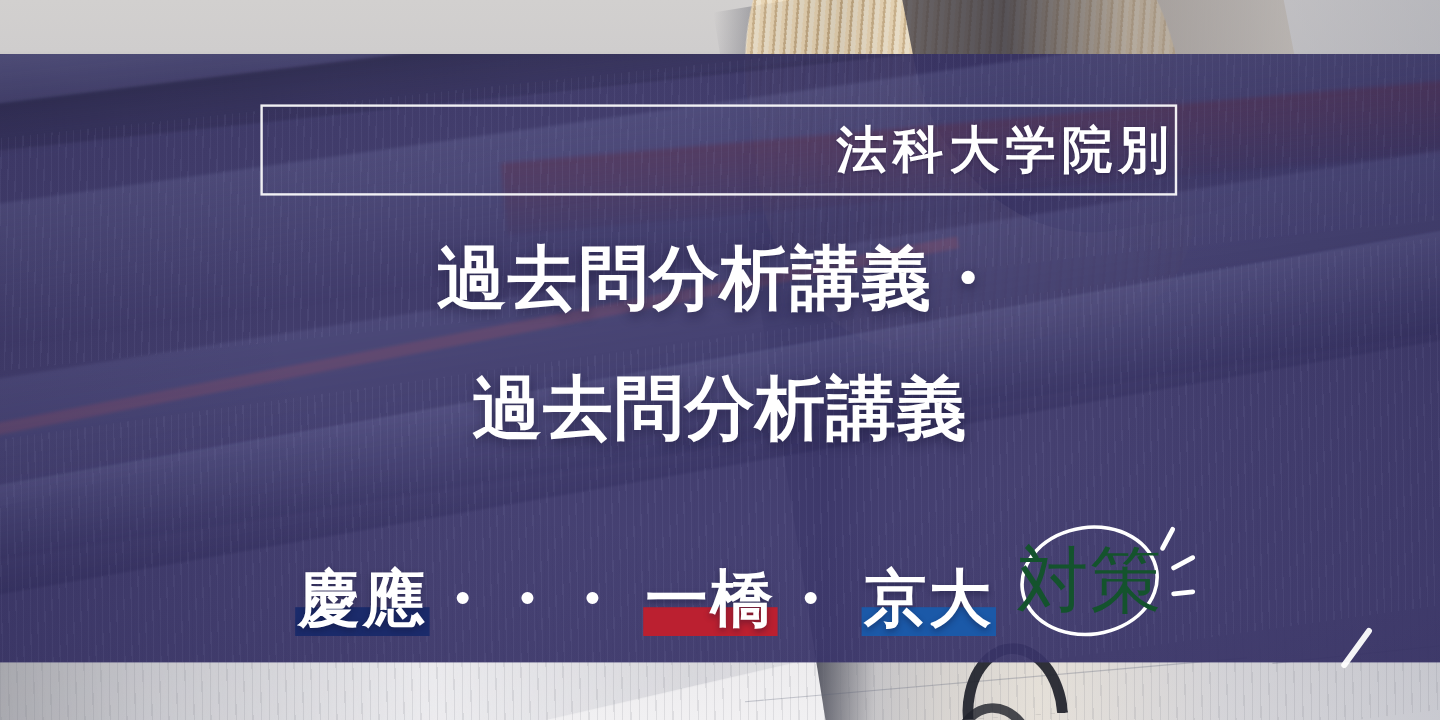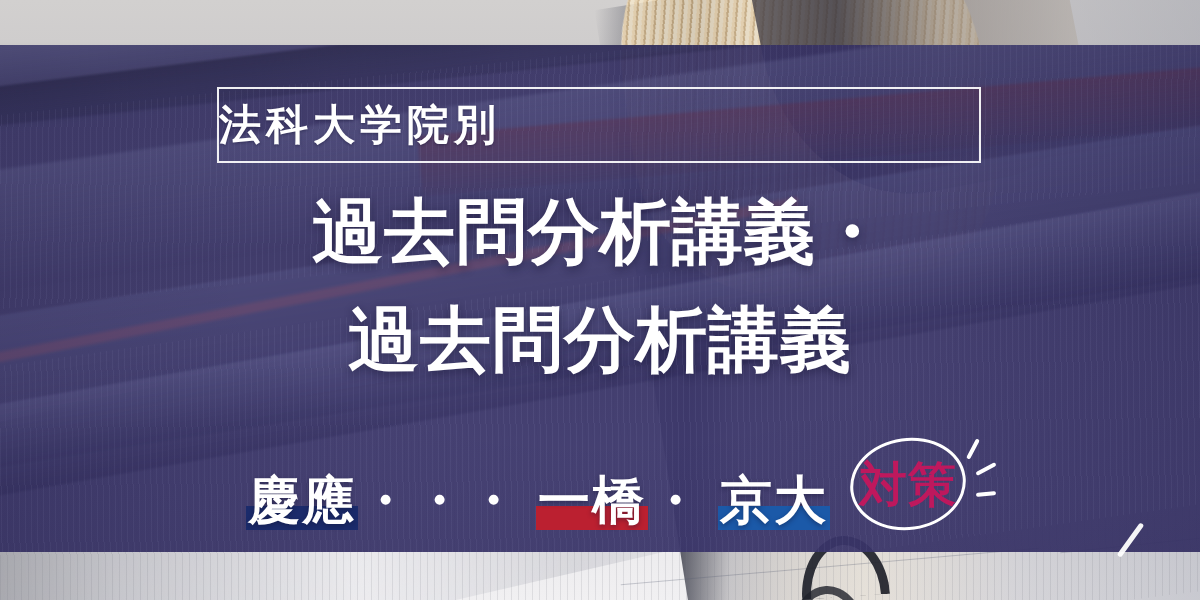--- a/index.html
+++ b/index.html
@@ -227,21 +227,21 @@
   .kicker-box {
     position: absolute;
     left: 217px;
     top: 87px;
     width: 764px;
     height: 76px;
     border: 2px solid rgba(255,255,255,0.92);
     box-sizing: border-box;
     display: flex;
     align-items: center;
-    justify-content: flex-start;
+    justify-content: flex-end;
   }
   .kicker-text {
     font-family: "DejaVu Serif", "Liberation Serif", serif;
     font-weight: 700;
     font-size: 42px;
     letter-spacing: 5px;
     color: #ffffff;
     text-shadow: 0 1px 3px rgba(20,18,50,0.45);
     white-space: nowrap;
   }
@@ -249,21 +249,21 @@
   .headline {
     position: absolute;
     left: 0;
     right: 0;
     top: 178px;
     text-align: center;
   }
   .headline-line {
     font-family: "DejaVu Sans", "Liberation Sans", sans-serif;
     font-weight: 700;
-    font-size: 71px;
+    font-size: 58px;
     line-height: 108px;
     letter-spacing: 1px;
     color: #ffffff;
     white-space: nowrap;
     text-shadow: 0 3px 10px rgba(16,14,44,0.48);
   }
 
   .schools {
     position: absolute;
     left: 0;
@@ -331,24 +331,24 @@
     height: 92px;
     border: 3px solid #ffffff;
     border-radius: 50%;
     transform: rotate(-8deg);
     box-sizing: border-box;
   }
   .badge .btxt {
     position: relative;
     z-index: 1;
     font-family: "DejaVu Serif", "Liberation Serif", serif;
-    font-weight: 700;
-    font-size: 48px;
+    font-weight: 400;
+    font-size: 60px;
     line-height: 52px;
-    color: #be185d;
+    color: #14532d;
     letter-spacing: 1px;
   }
   .spark {
     position: absolute;
     background: #ffffff;
     border-radius: 3px;
   }
   .sp1 { width: 4px; height: 22px; left: 125px; top: 2px;  transform: rotate(28deg); }
   .sp2 { width: 4px; height: 22px; left: 138px; top: 22px; transform: rotate(62deg); }
   .sp3 { width: 4px; height: 20px; left: 138px; top: 48px; transform: rotate(84deg); }

